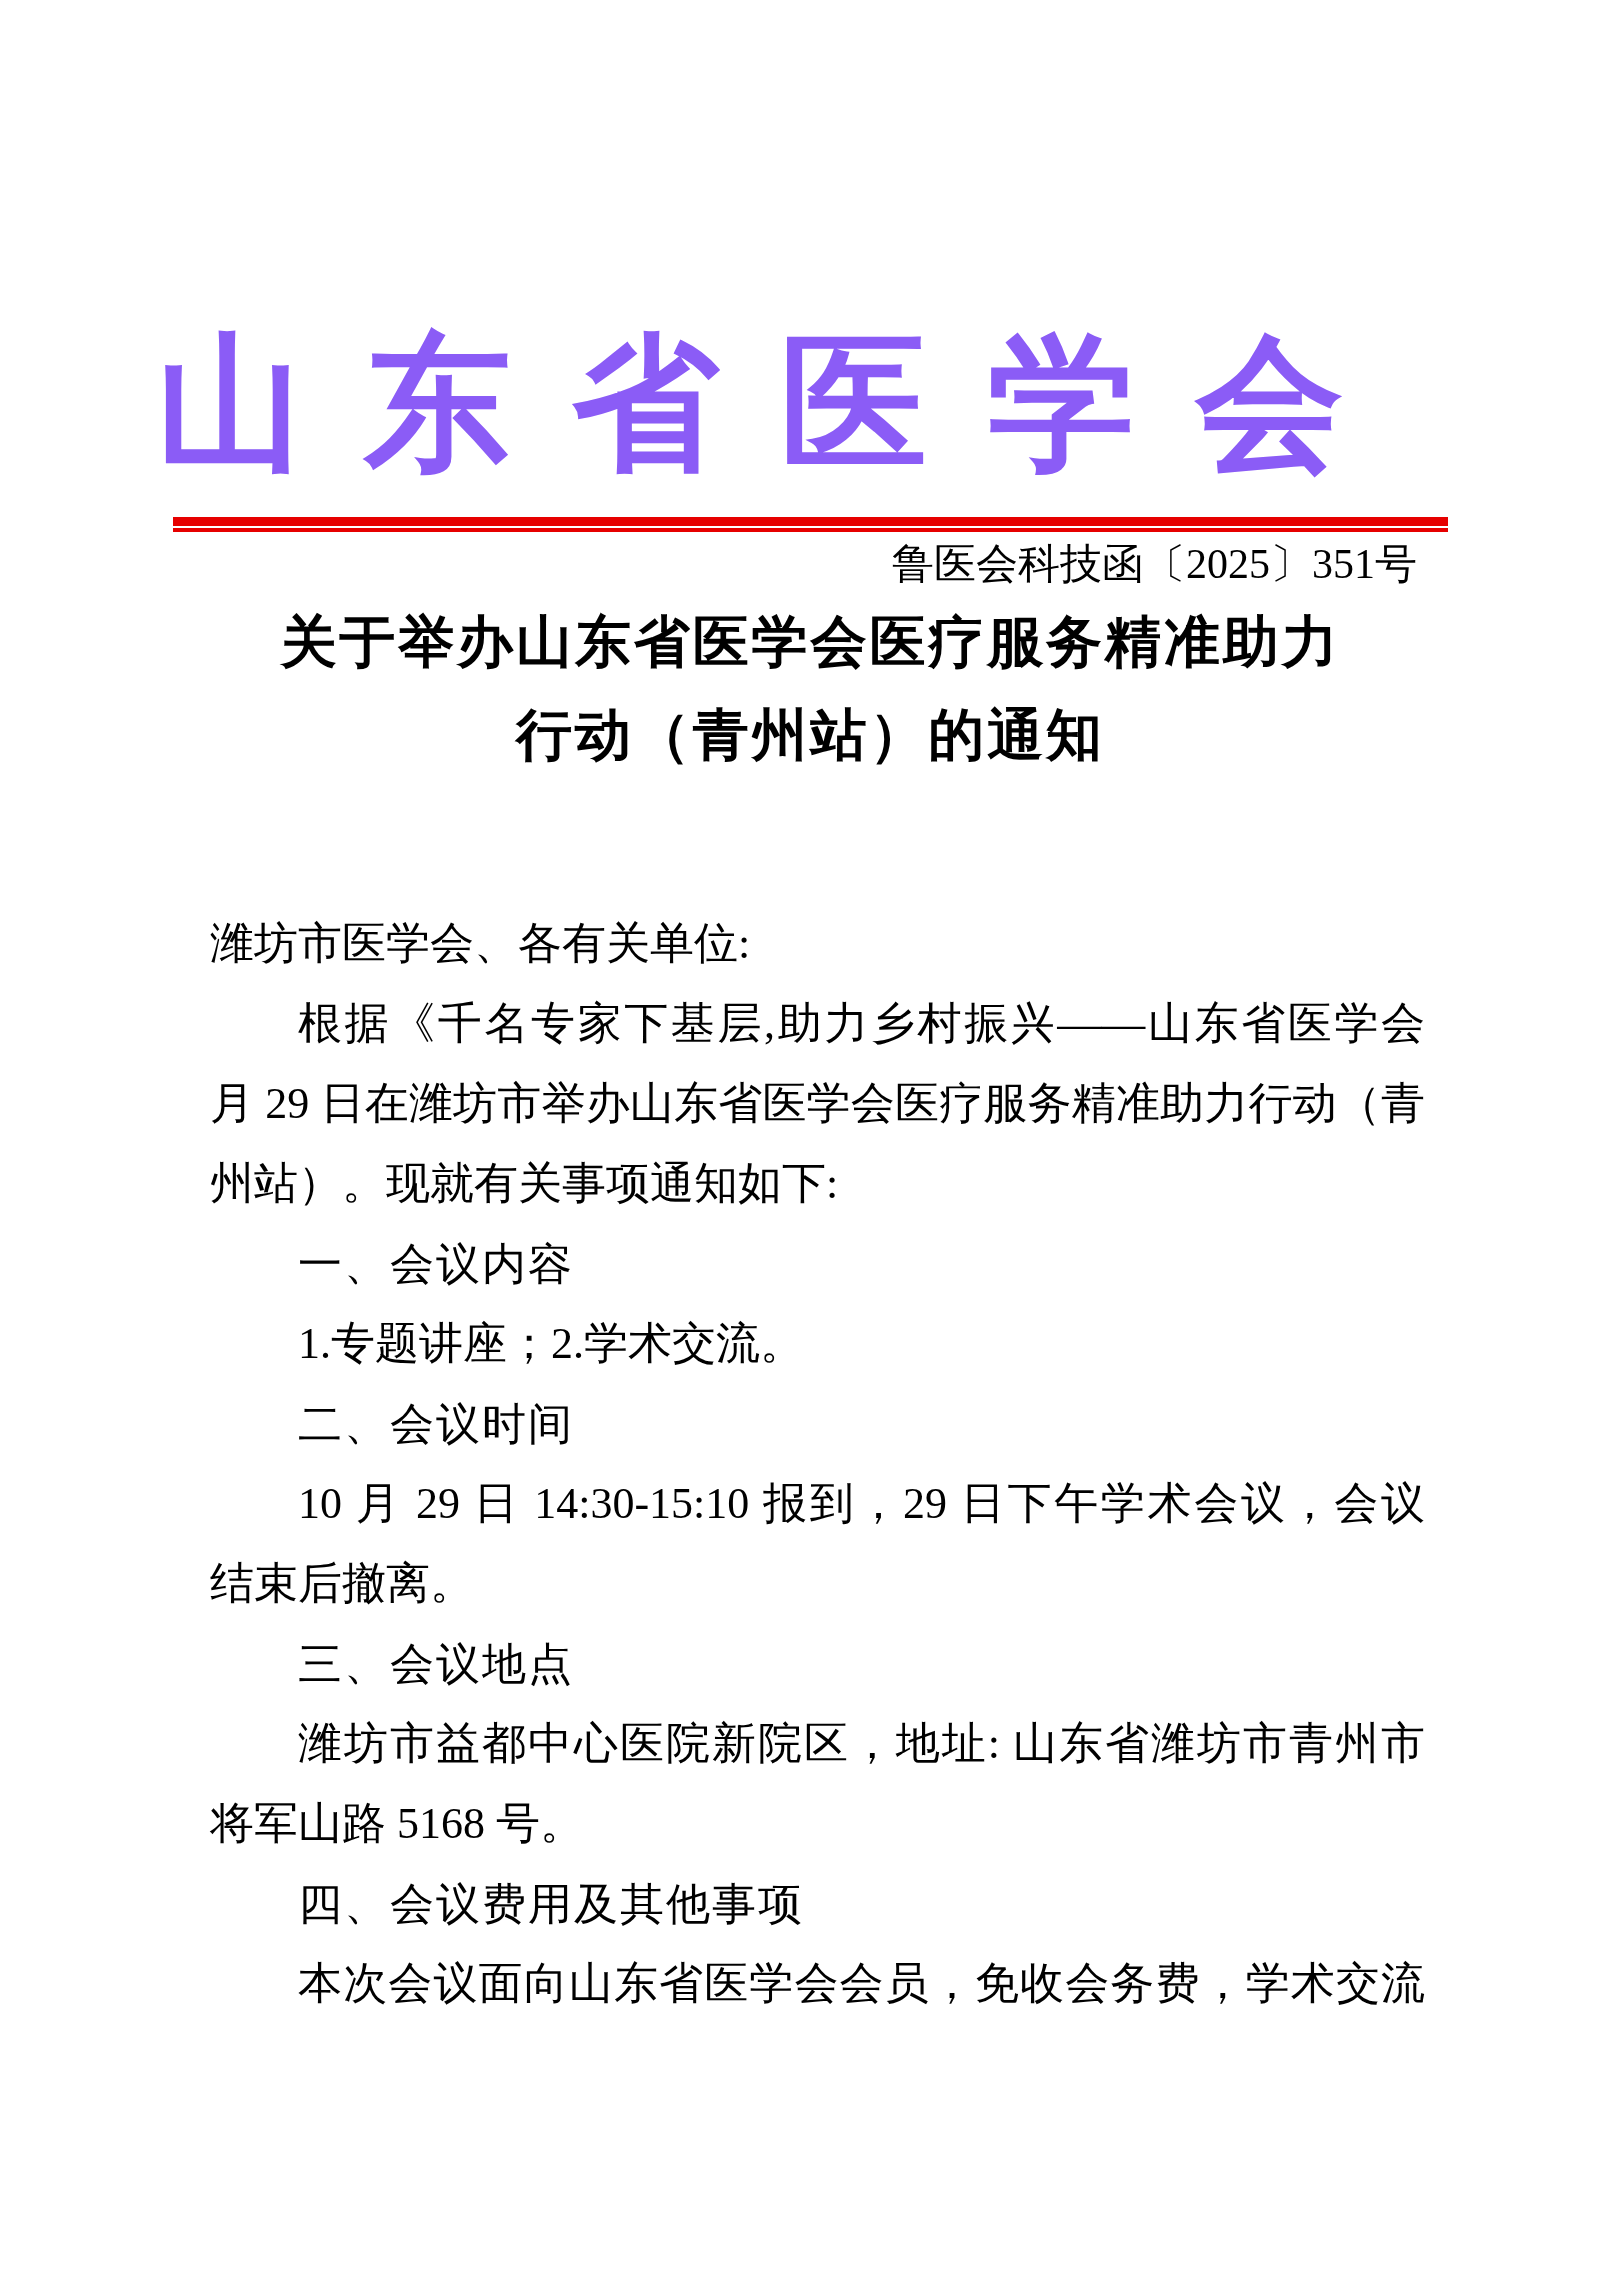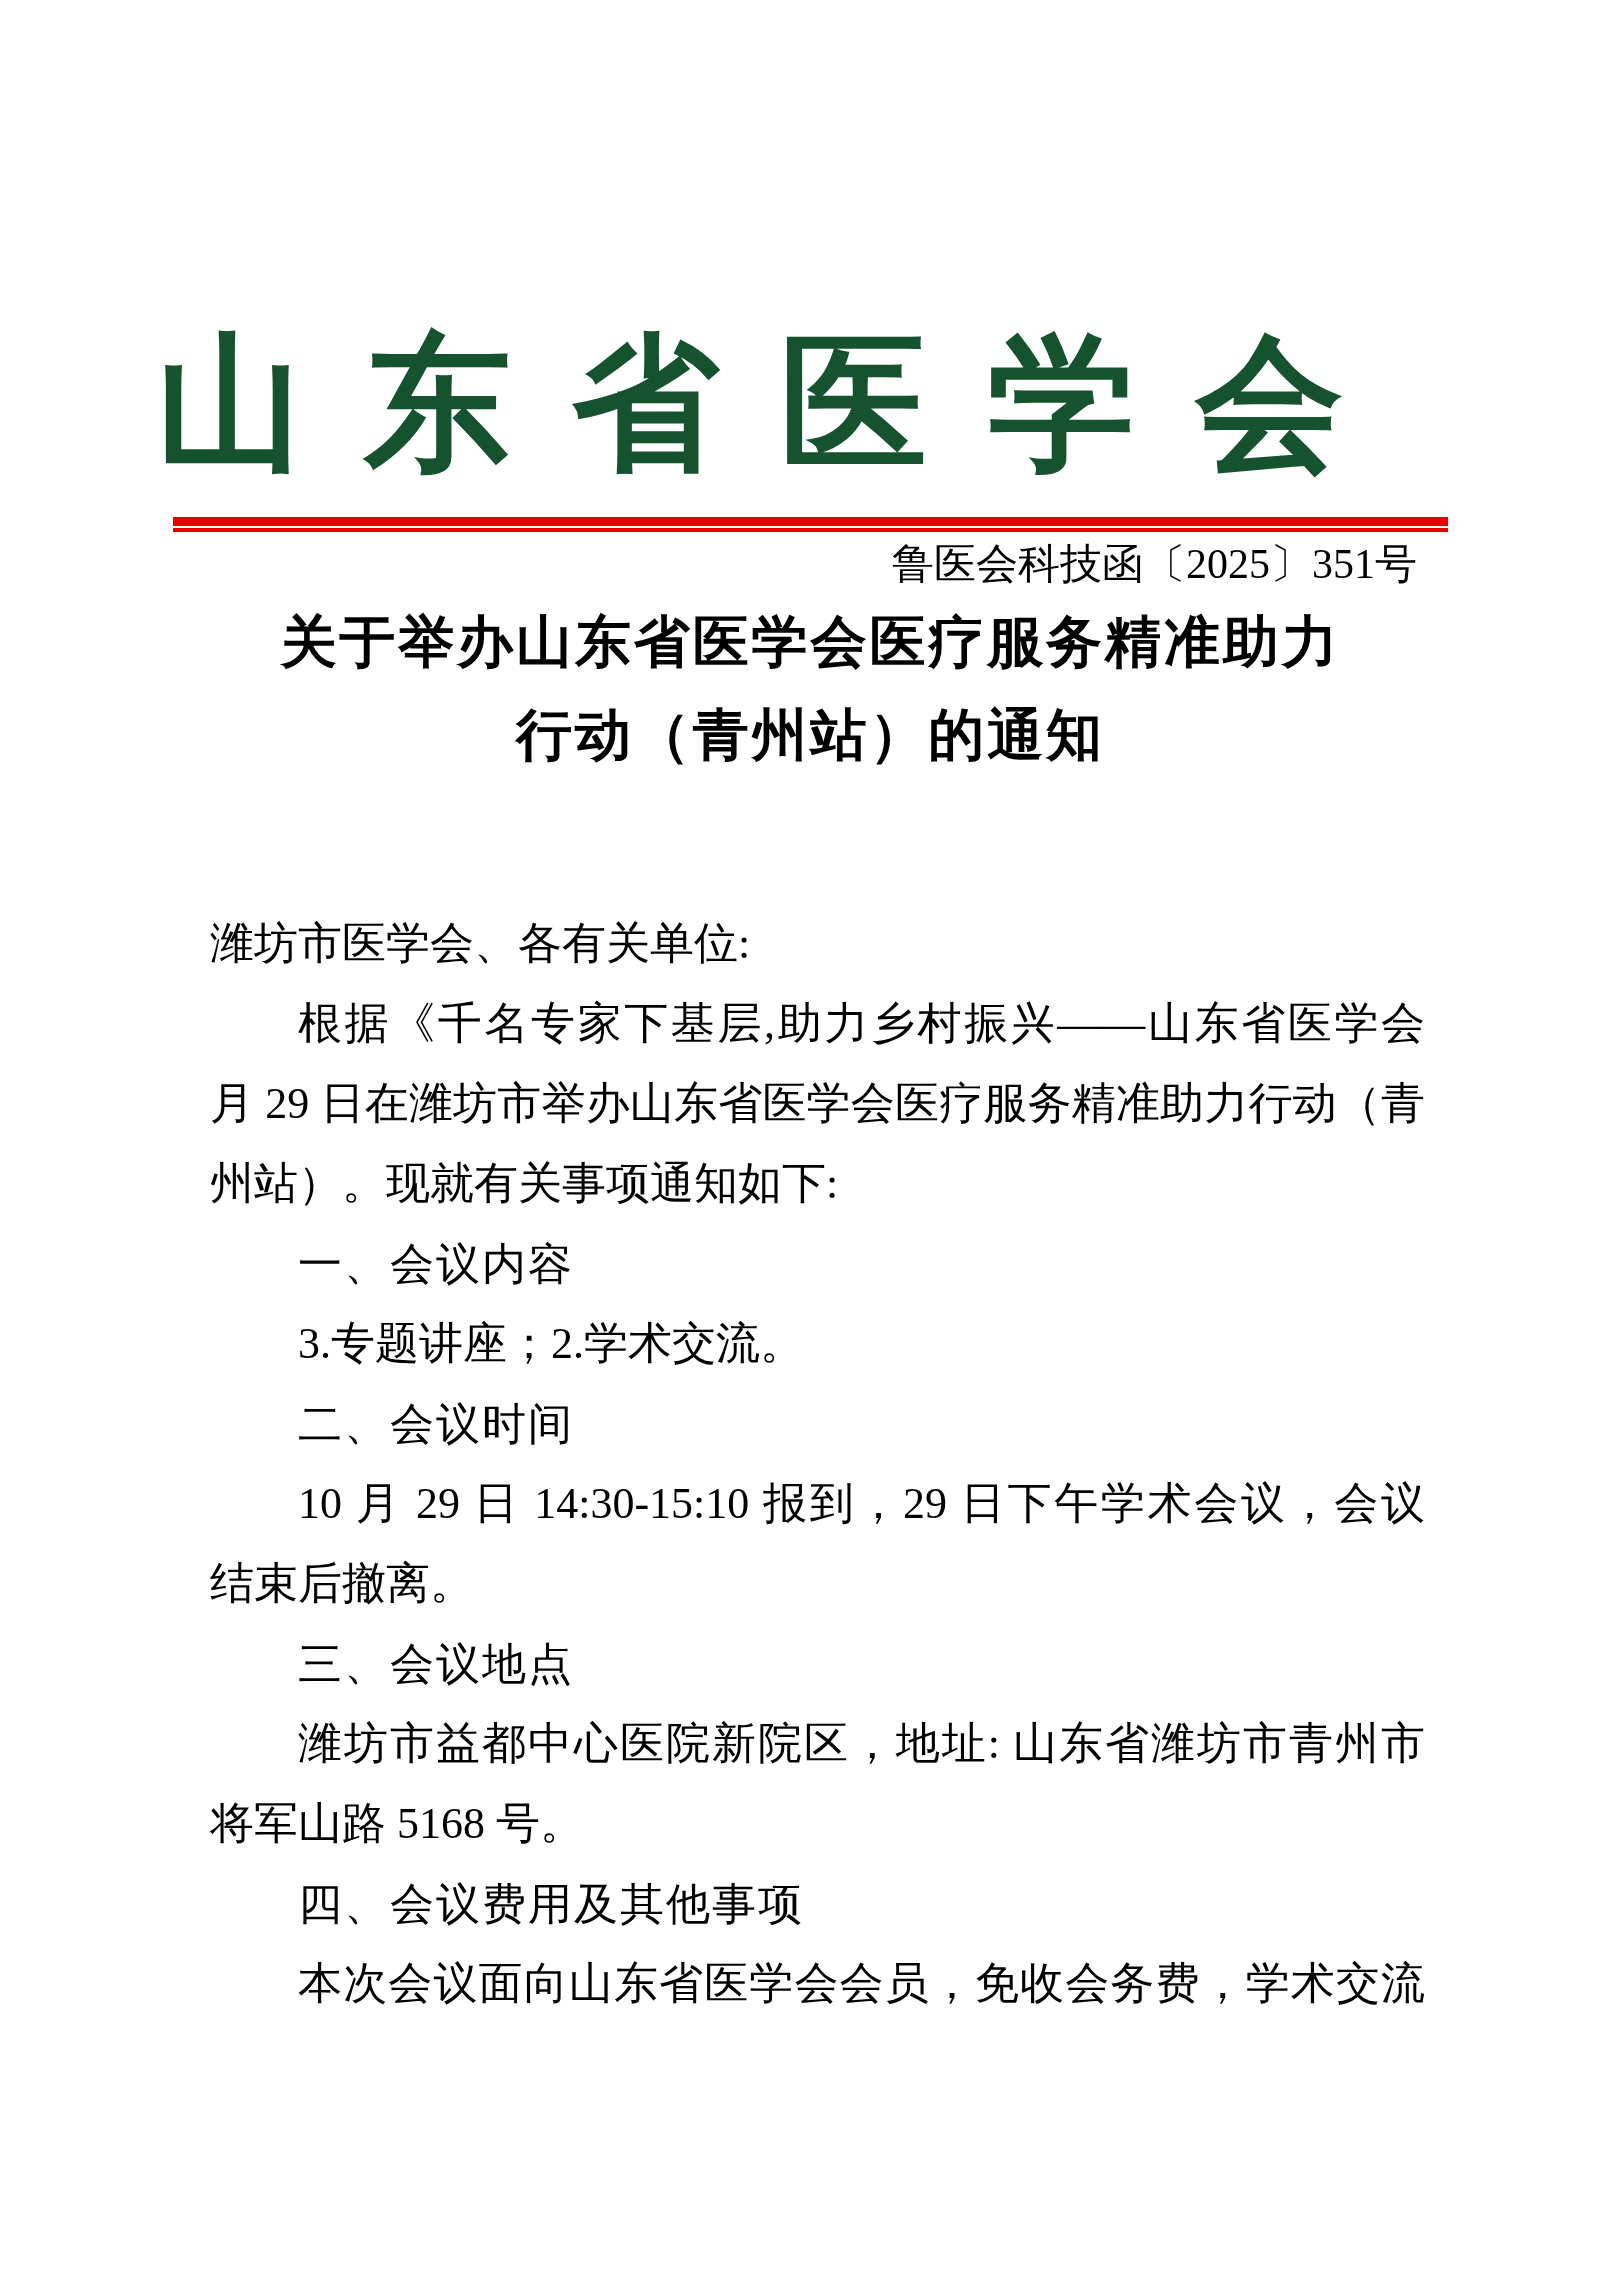--- a/index.html
+++ b/index.html
@@ -22,21 +22,21 @@
     top: 312px;
     left: 0;
     width: 1621px;
     padding-right: 61px;
     box-sizing: border-box;
     text-align: center;
     font-size: 147px;
     line-height: 186px;
     font-weight: bold;
     letter-spacing: 61px;
-    color: #14532d;
+    color: #8b5cf6;
     white-space: nowrap;
   }
   
   .rule {
     position: absolute;
     top: 517px;
     left: 173px;
     width: 1275px;
   }
   .rule-thick { height: 8.8px; background: #e60000; }
@@ -113,21 +113,21 @@
     <div class="headline-line">关于举办山东省医学会医疗服务精准助力</div>
     <div class="headline-line">行动（青州站）的通知</div>
   </div>
 
   <div class="doc-body">
     <div class="line">潍坊市医学会、各有关单位:</div>
     <div class="line just indent">根据《千名专家下基层,助力乡村振兴——山东省医学会</div>
     <div class="line just">月 29 日在潍坊市举办山东省医学会医疗服务精准助力行动（青</div>
     <div class="line">州站）。现就有关事项通知如下:</div>
     <div class="line head indent">一、会议内容</div>
-    <div class="line indent">3.专题讲座；2.学术交流。</div>
+    <div class="line indent">1.专题讲座；2.学术交流。</div>
     <div class="line head indent">二、会议时间</div>
     <div class="line just indent">10 月 29 日 14:30-15:10 报到，29 日下午学术会议，会议</div>
     <div class="line">结束后撤离。</div>
     <div class="line head indent">三、会议地点</div>
     <div class="line just indent">潍坊市益都中心医院新院区，地址: 山东省潍坊市青州市</div>
     <div class="line">将军山路 5168 号。</div>
     <div class="line head indent">四、会议费用及其他事项</div>
     <div class="line just indent">本次会议面向山东省医学会会员，免收会务费，学术交流</div>
   </div>
 

